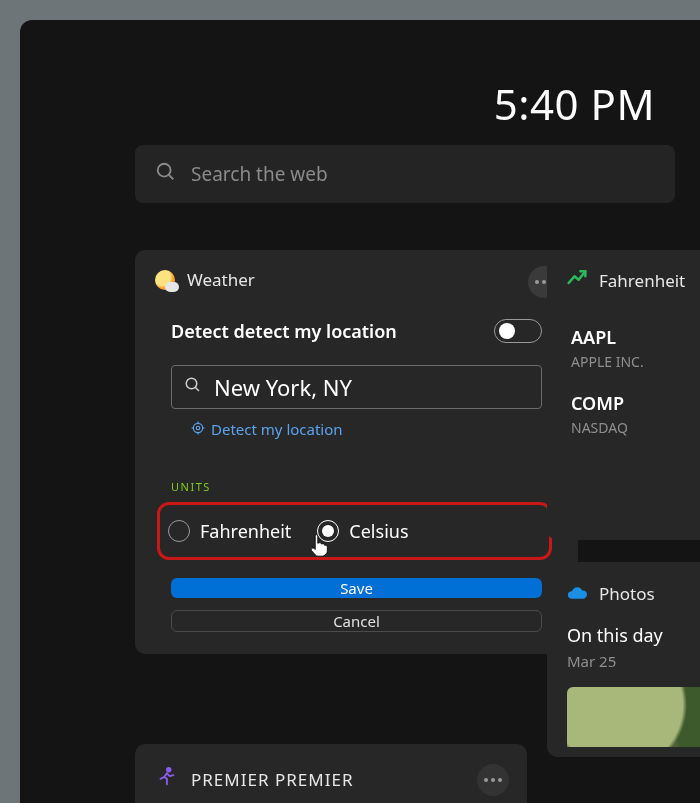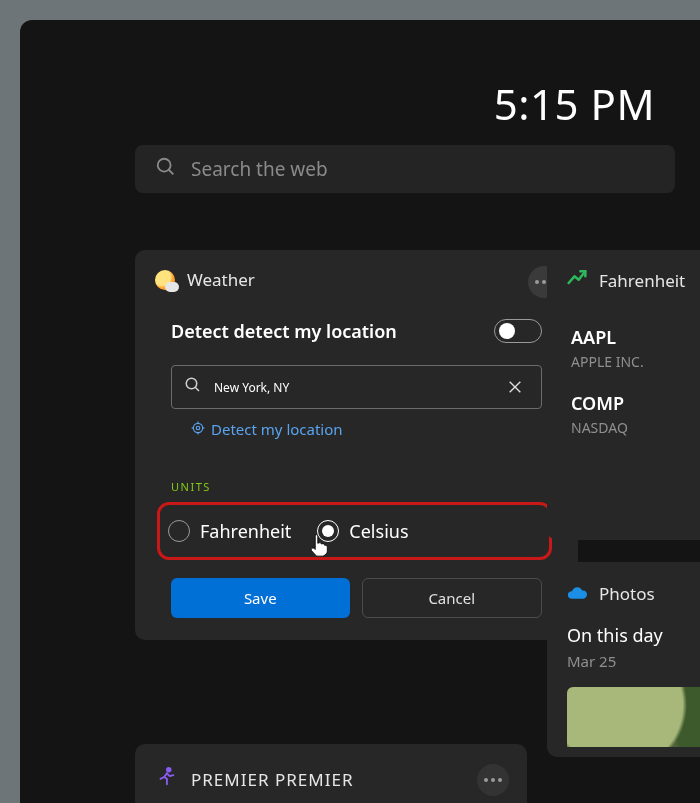--- a/index.html
+++ b/index.html
@@ -30,21 +30,21 @@
       letter-spacing: 0.5px;
       color: #fff;
     }
 
     
     .searchbar {
       position: absolute;
       top: 125px;
       left: 115px;
       right: 25px;
-      height: 48px;
+      height: 58px;
       background: #242424;
       border-radius: 8px;
       display: flex;
       align-items: center;
       padding: 0 20px;
       gap: 14px;
     }
     .searchbar svg { width: 22px; height: 22px; }
     .searchbar input {
       flex: 1;
@@ -150,21 +150,21 @@
       border:1px solid #6b6b6b;
       border-radius:4px;
       padding:0 12px;
       gap:12px;
       background:#272727;
     }
     .loc-input svg{ width:18px; height:18px; }
     .loc-input input{
       flex:1;
       background:transparent; border:none; outline:none;
-      color:#fff; font-size:12px;
+      color:#fff; font-size:22px;
       font-family:inherit;
     }
     .loc-clear{
       width:28px; height:28px;
       display:flex; align-items:center; justify-content:center;
       cursor:pointer;
     }
     .loc-clear svg{ width:16px; height:16px; }
 
     .detect-link{
@@ -220,20 +220,21 @@
       position:absolute;
       top:28px; left:148px;
       pointer-events:none;
     }
     .hand-cursor svg{ width:22px; height:24px; }
 
     .buttons{
       display:flex;
       gap:12px;
       margin: 18px 16px 4px 16px;
+      flex-direction: column;
     }
     .btn{
       flex:1;
       height:40px;
       border-radius:6px;
       font-size:15px;
       display:flex; align-items:center; justify-content:center;
       cursor:pointer;
       font-family:inherit;
       border:none;
@@ -298,21 +299,21 @@
       top:20px; right:18px;
       background:rgba(255,255,255,0.06);
     }
 
   </style>
 </head>
 <body>
 
 <div class="panel">
 
-  <div class="clock">5:15 PM</div>
+  <div class="clock">5:40 PM</div>
 
   <div class="searchbar">
     <span>
       <svg viewBox="0 0 24 24" fill="none" stroke="#8a8a8a" stroke-width="2">
         <circle cx="10" cy="10" r="7"></circle>
           <line x1="20" y1="20" x2="15" y2="15"></line>
       </svg>
     </span>
     <input type="text" placeholder="Search the web" style="">
   </div>

